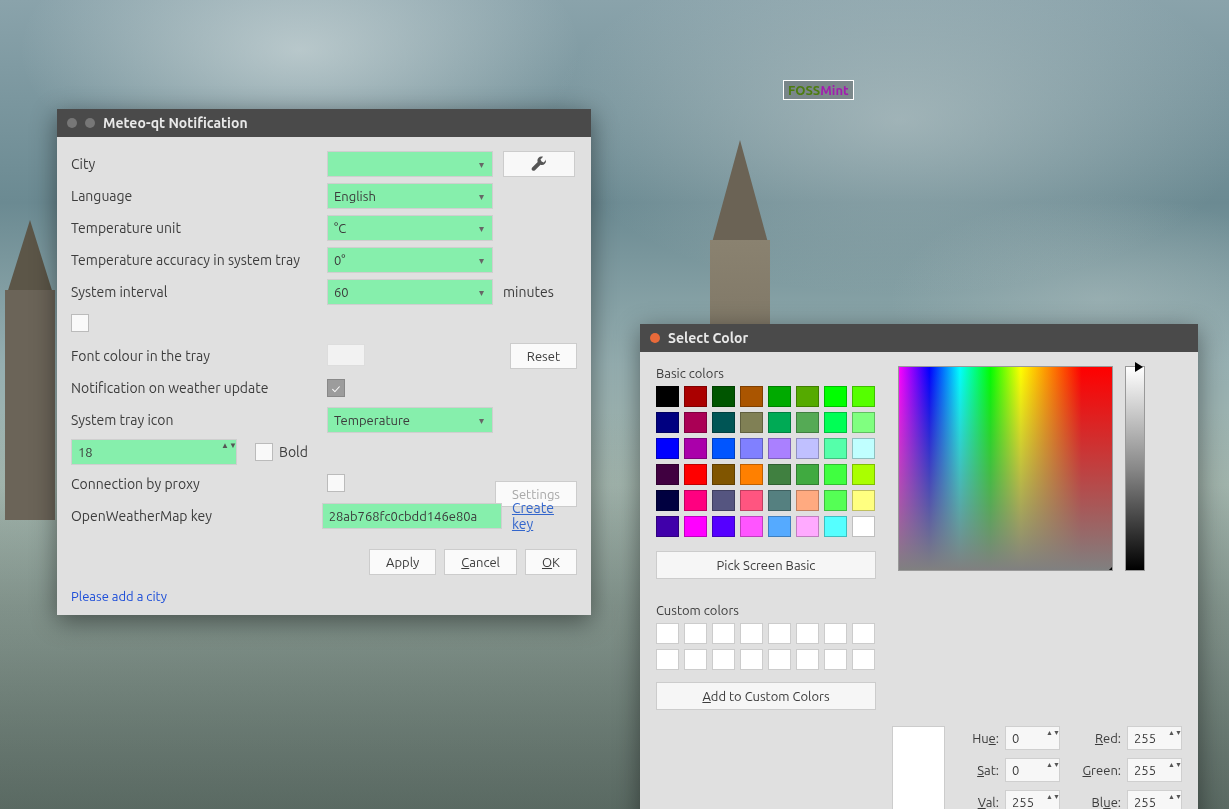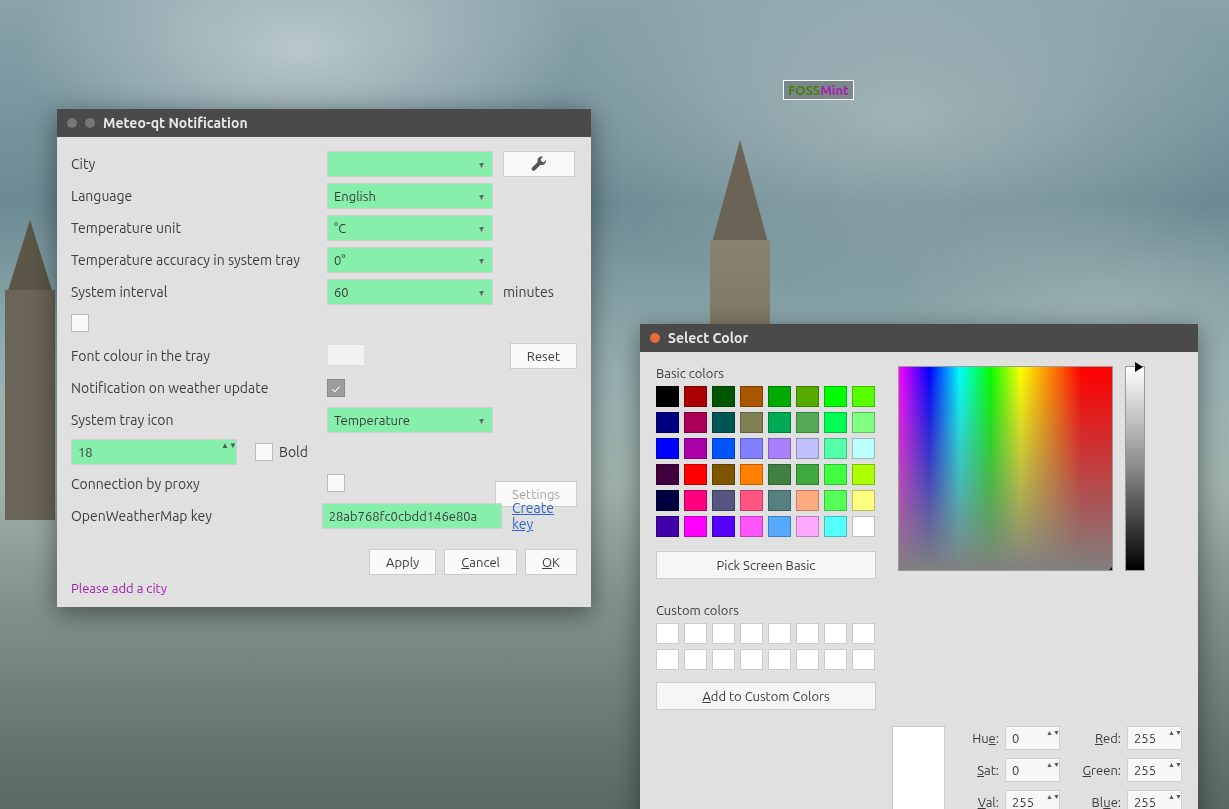--- a/index.html
+++ b/index.html
@@ -43,21 +43,21 @@
     .spin { padding-right:18px; }
     .spin .arrows { position:absolute; right:3px; top:2px; bottom:2px; width:12px; display:flex; flex-direction:column; justify-content:space-between; font-size:8px; color:#555; line-height:1; }
     .extra { margin-left:10px; }
     .chk { width:18px; height:18px; border:1px solid #bbb; background:#f9f9f9; display:inline-flex; align-items:center; justify-content:center; font-size:12px; color:#fff; }
     .chk.checked { background:#9c9c9c; border-color:#888; }
     .swatch-small { width:38px; height:22px; background:#f2f2f2; border:1px solid #ddd; display:inline-block; }
     .btn { background:#fafafa; border:1px solid #ccc; height:26px; padding:0 16px; display:inline-flex; align-items:center; justify-content:center; font-size:13px; cursor:pointer; }
     .btn.disabled { color:#a8a8a8; }
     .link { color:#3366cc; text-decoration:underline; }
     .btnrow { display:flex; justify-content:flex-end; gap:8px; margin-top:18px; }
-    .status { margin-top:6px; font-size:13px; color:#a21caf; }
+    .status { margin-top:14px; font-size:13px; color:#1d4ed8; }
     .iconbtn { width:72px; height:26px; background:#f8f8f8; border:1px solid #ccc; display:inline-flex; align-items:center; justify-content:center; }
     .mn { text-decoration: underline; text-decoration-thickness:1px; }
 
     
     #colordlg { left:640px; top:324px; width:558px; }
     #colordlg .winbody { padding:14px 16px 12px; }
     .color-top { display:flex; gap:22px; }
     .left-col { width:220px; }
     .sect-lbl { font-size:13px; margin-bottom:6px; }
     .basic-grid { display:grid; grid-template-columns:repeat(8, 23px); grid-auto-rows:21px; gap:5px; margin-bottom:14px; }

